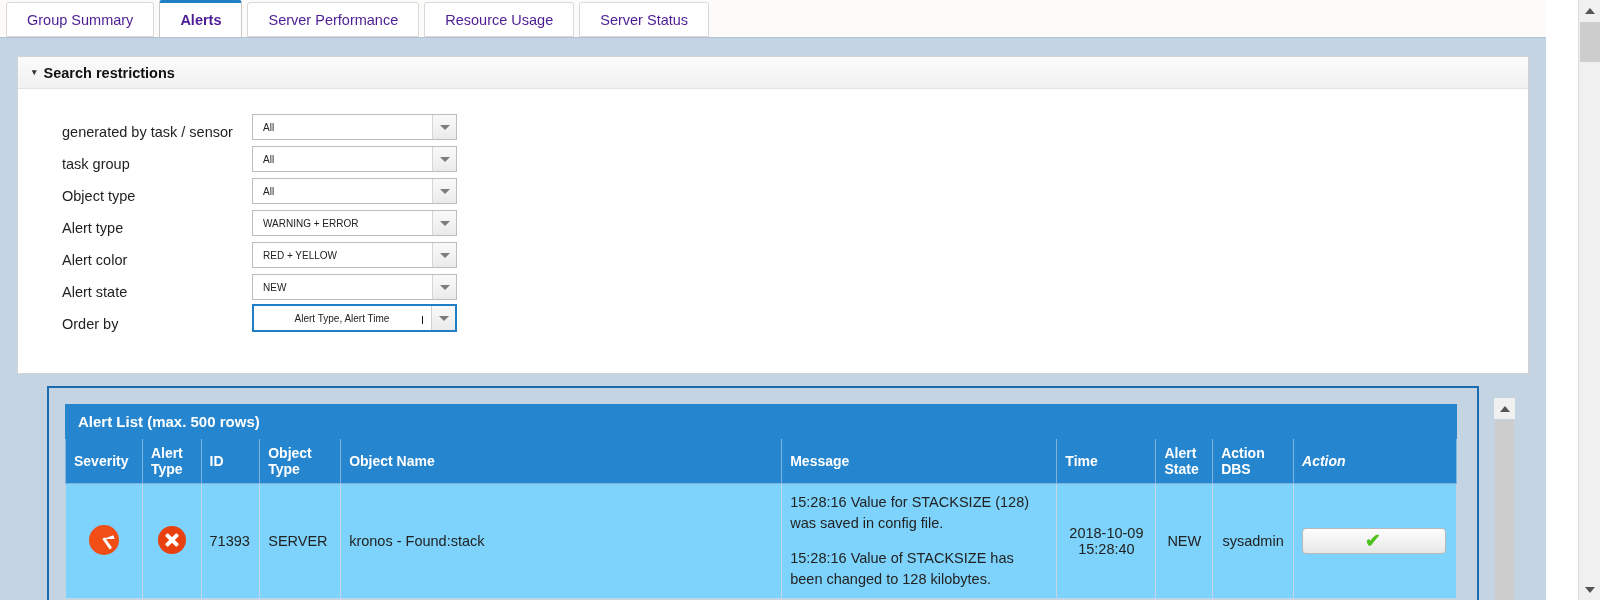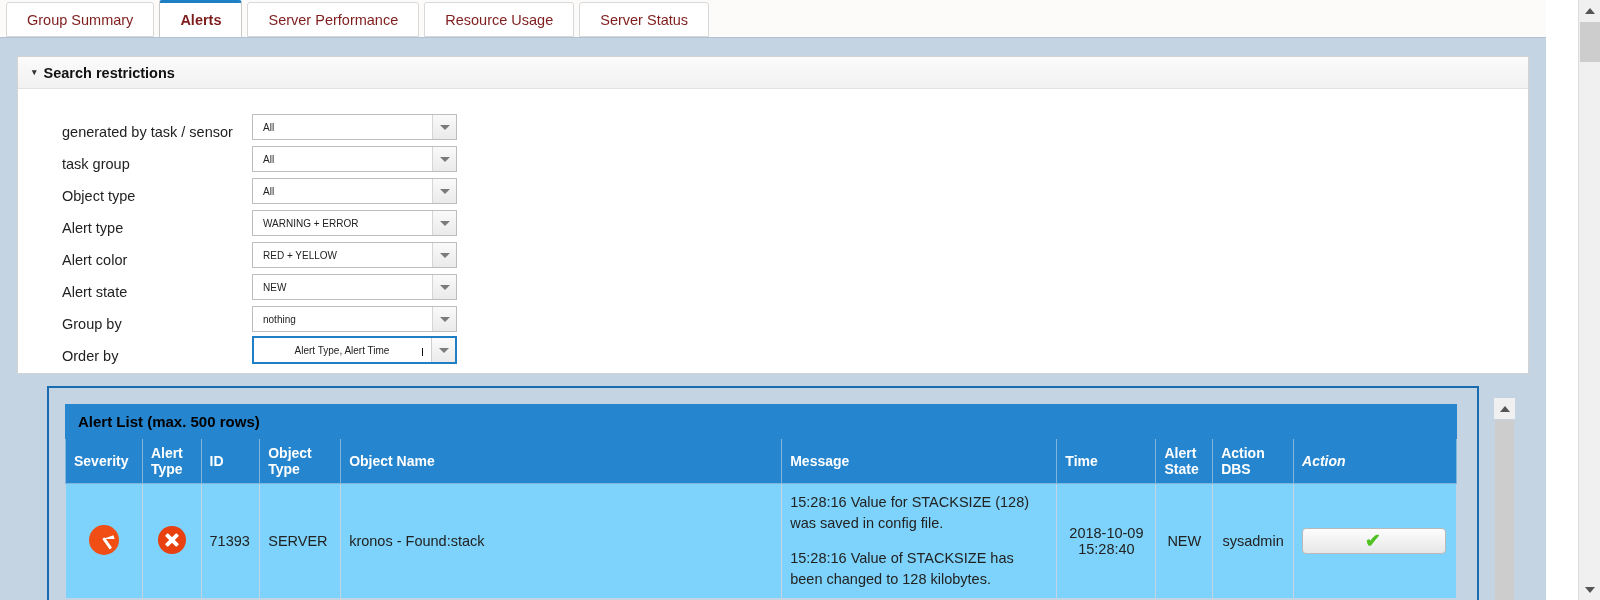--- a/index.html
+++ b/index.html
@@ -22,21 +22,21 @@
     background: #fdfbfa;
     display: flex; align-items: flex-end;
     padding-left: 6px;
   }
   .tab {
     height: 35px;
     margin-right: 5px;
     padding: 0 20px;
     display: flex; align-items: center; justify-content: center;
     font-size: 14.5px;
-    color: #7f1d1d;
+    color: #4c1d95;
     background: #ffffff;
     border: 1px solid #d8d8d8;
     border-bottom: 1px solid #d8d8d8;
     border-radius: 3px 3px 0 0;
     white-space: nowrap;
     cursor: pointer;
   }
   .tab.active {
     height: 37px;
     font-weight: bold;
@@ -148,21 +148,21 @@
   }
   #alert-table {
     position: absolute; left: 16px; top: 16px;
     width: 1392px;
     border-collapse: collapse;
     background: #ffffff;
     font-size: 14px;
   }
   #alert-title {
     background: #2585ce;
-    color: #000000;
+    color: #ffffff;
     font-weight: bold;
     font-size: 15px;
     padding: 8px 0 8px 12px;
     text-align: left;
     border: 1px solid #2585ce;
   }
   #alert-table th.col {
     background: #2585ce;
     color: #ffffff;
     font-weight: bold;
@@ -383,27 +383,20 @@
         </div>
 
         <div class="frow">
           <div class="flabel">Alert state</div>
           <div class="fselect">
             <div class="val">NEW</div>
             <div class="arrow"></div>
           </div>
         </div>
 
-        <div class="frow">
-          <div class="flabel">Group by</div>
-          <div class="fselect">
-            <div class="val">nothing</div>
-            <div class="arrow"></div>
-          </div>
-        </div>
 
         <div class="frow">
           <div class="flabel">Order by</div>
           <div class="fselect focused">
             <div class="val">Alert Type, Alert Time</div>
             <div class="arrow"></div>
           </div>
         </div>
 
       </div>

